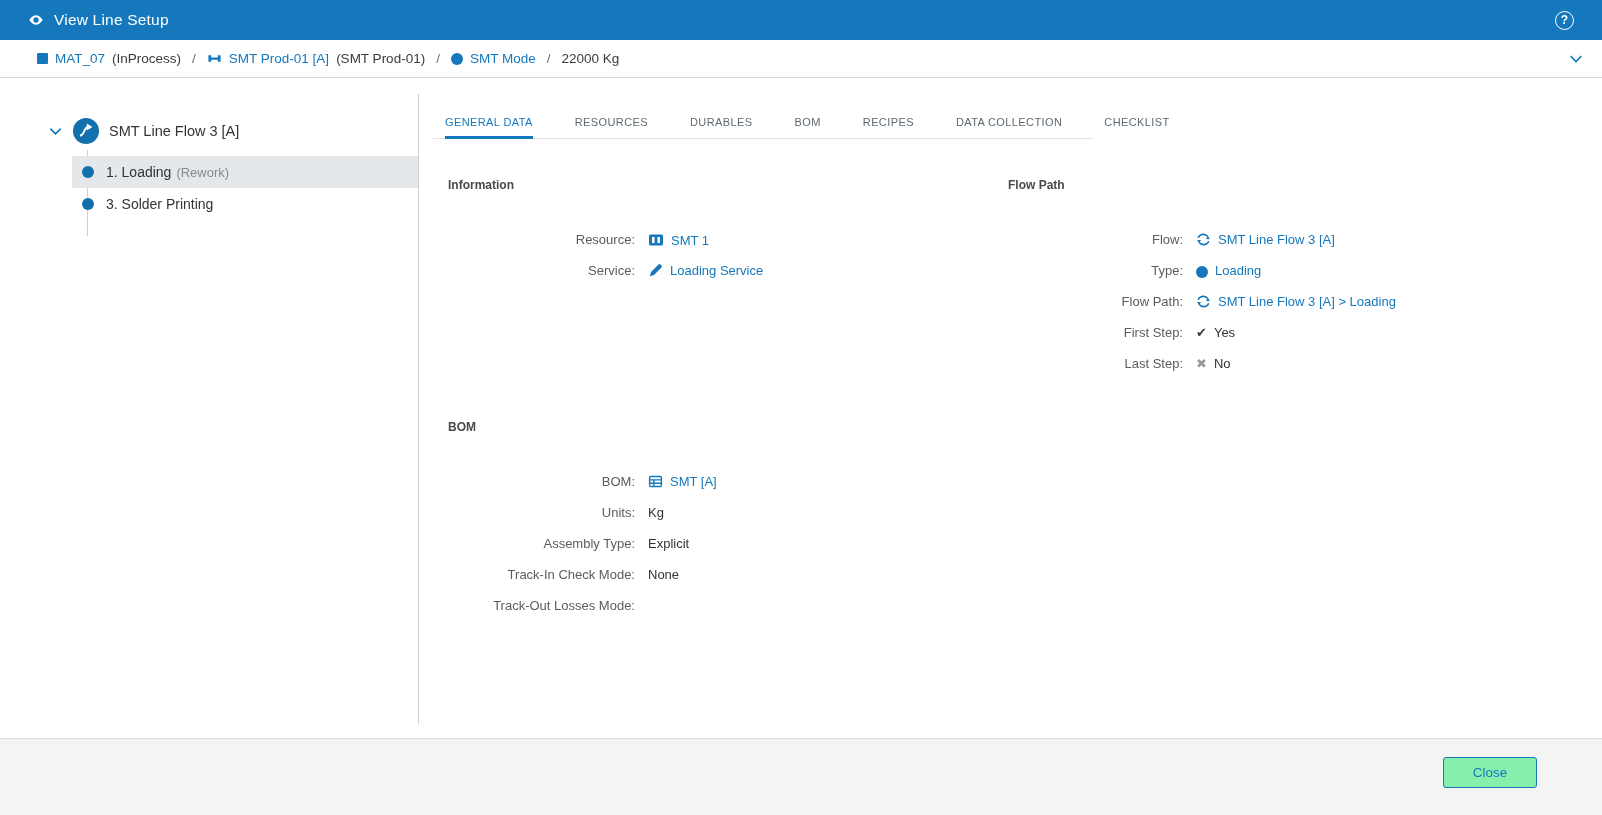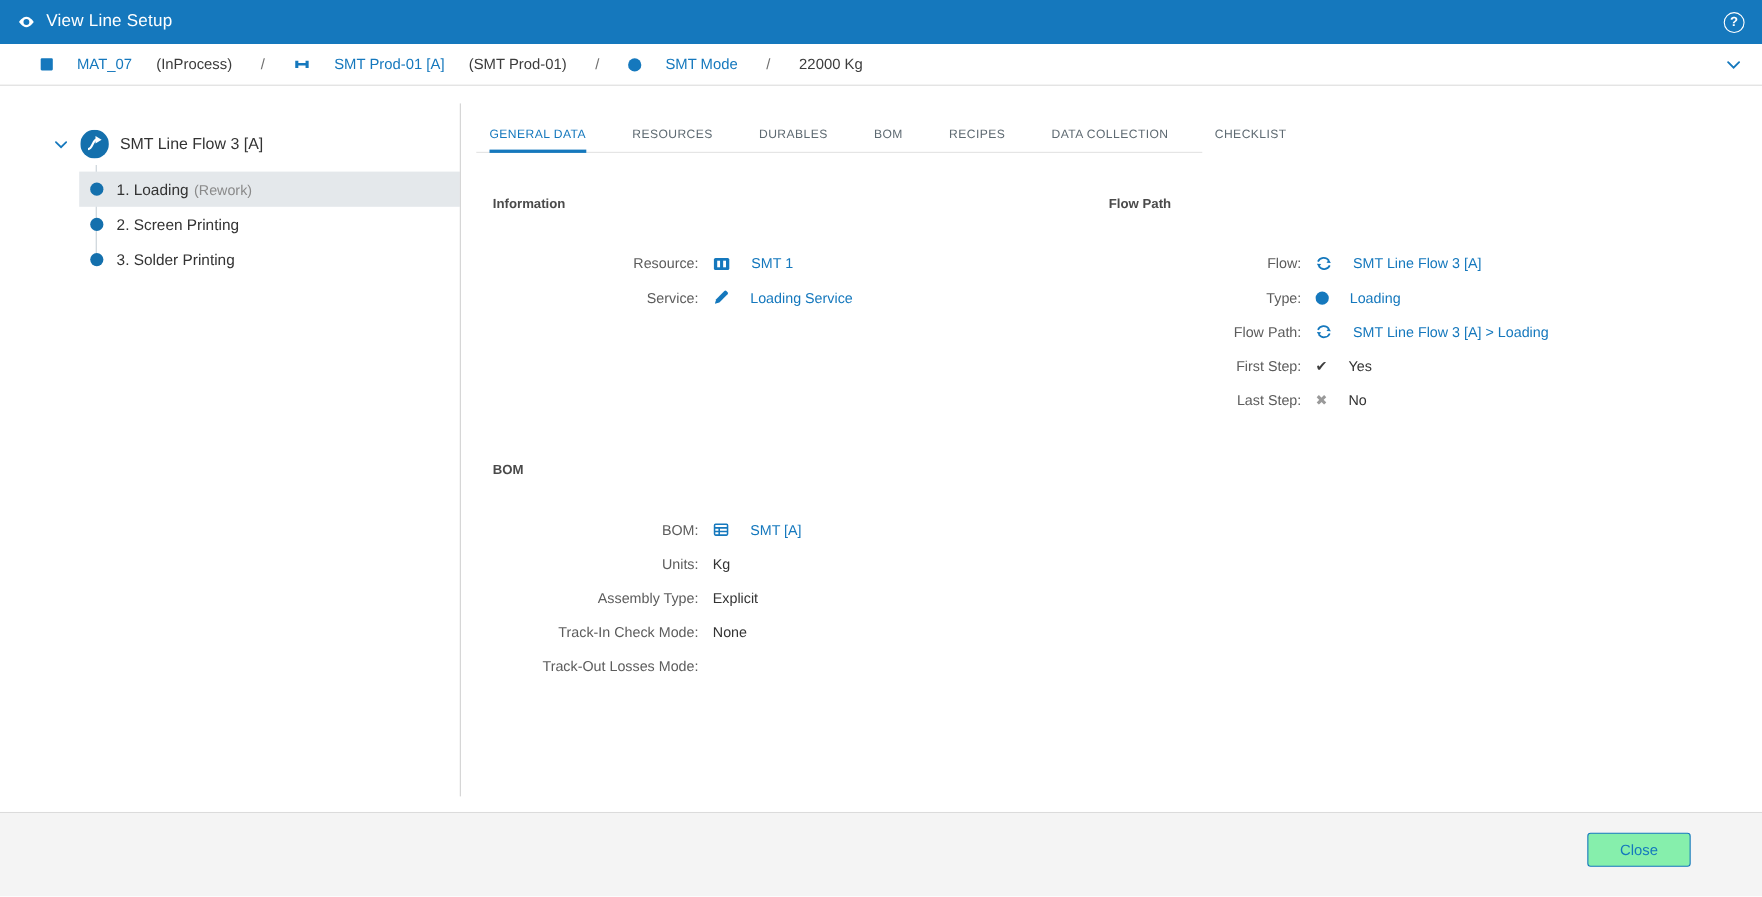--- a/index.html
+++ b/index.html
@@ -1,27 +1,27 @@
 <!DOCTYPE html>
 <html><head>
 <meta charset="utf-8">
 <style>
   * { margin:0; padding:0; box-sizing:border-box; }
   body { font-family:"Liberation Sans","DejaVu Sans",sans-serif; background:#fff; }
   .app { position:relative; width:1602px; height:815px; background:#fff; overflow:hidden; }
 
   
-  .titlebar { height:40px; background:#1578bd; display:flex; align-items:center; padding:0 16px; gap:10px; color:#fff;text-align:center; }
+  .titlebar { height:40px; background:#1578bd; display:flex; align-items:center; padding:0 28px; gap:10px; color:#fff;text-align:center; }
   .titlebar .title { font-size:15.5px; letter-spacing:.2px; }
   .help-btn { margin-left:auto; width:19px; height:19px; border:1.5px solid #fff; border-radius:50%;
     display:flex; align-items:center; justify-content:center; font-size:12px; font-weight:bold; cursor:pointer; }
 
   
   .breadcrumb { height:38px; border-bottom:1px solid #d6d6d6; display:flex; align-items:center;
-    padding:0 18px 0 37px; gap:22px; font-size:13.5px; color:#3c3c3c; background:#fff; }
+    padding:0 18px 0 37px; gap:7px; font-size:13.5px; color:#3c3c3c; background:#fff; }
   .bc-link { color:#1578bd; text-decoration:none; cursor:pointer; }
   .bc-sep { color:#6f6f6f; padding:0 4px; }
   .bc-square { width:11px; height:11px; background:#1578bd; border-radius:1px; display:inline-block; }
   .bc-circle { width:12px; height:12px; background:#1578bd; border-radius:50%; display:inline-block; }
   .bc-chevron { margin-left:auto; cursor:pointer; display:flex; align-items:center; }
 
   
   .main { position:relative; height:660px; background:#fff; }
   .v-divider { position:absolute; left:418px; top:16px; bottom:14px; width:1px; background:#d2d2d2; }
 
@@ -46,21 +46,21 @@
   .tab.active { color:#1578bd; }
   .tab.active::after { content:""; position:absolute; left:0; right:0; bottom:-11px; height:3px; background:#1578bd; }
 
   
   .section { position:absolute; }
   .sec-title { font-size:12px; font-weight:bold; color:#4a4a4a; }
   .rows { margin-top:32px; }
   .frow { display:flex; align-items:center; min-height:31px; }
   .frow .lbl { width:187px; text-align:right; font-size:13px; color:#5c5c5c; flex:0 0 187px; }
   .sec-flow .frow .lbl { width:175px; flex:0 0 175px; }
-  .frow .val { margin-left:13px; display:flex; align-items:center; gap:19px; font-size:13px; color:#333; }
+  .frow .val { margin-left:13px; display:flex; align-items:flex-end; gap:7px; font-size:13px; color:#333; }
   .link { color:#1578bd; cursor:pointer; }
   .check-glyph { color:#3d3d3d; font-size:13px; }
   .x-glyph { color:#9a9a9a; font-size:13px; }
   .step-dot { width:12px; height:12px; border-radius:50%; background:#1578bd; display:inline-block; }
 
   .sec-info { left:448px; top:100px; width:545px; }
   .sec-flow { left:1008px; top:100px; width:470px; }
   .sec-bom  { left:448px; top:342px; width:545px; }
 
   
@@ -132,24 +132,20 @@
       </div>
       <div class="tree-line"></div>
       <div class="tree-items">
         <div class="tree-item selected">
           <span class="tree-bullet"></span>
           <span class="ti-label">1. Loading</span>
           <span class="ti-suffix">(Rework)</span>
         </div>
         <div class="tree-item">
           <span class="tree-bullet"></span>
-          <span class="ti-label">2. Screen Printing</span>
-        </div>
-        <div class="tree-item">
-          <span class="tree-bullet"></span>
           <span class="ti-label">3. Solder Printing</span>
         </div>
       </div>
     </div>
 
     <div class="v-divider"></div>
 
     <div class="tabs">
       <span class="tab active">GENERAL DATA</span>
       <span class="tab">RESOURCES</span>

